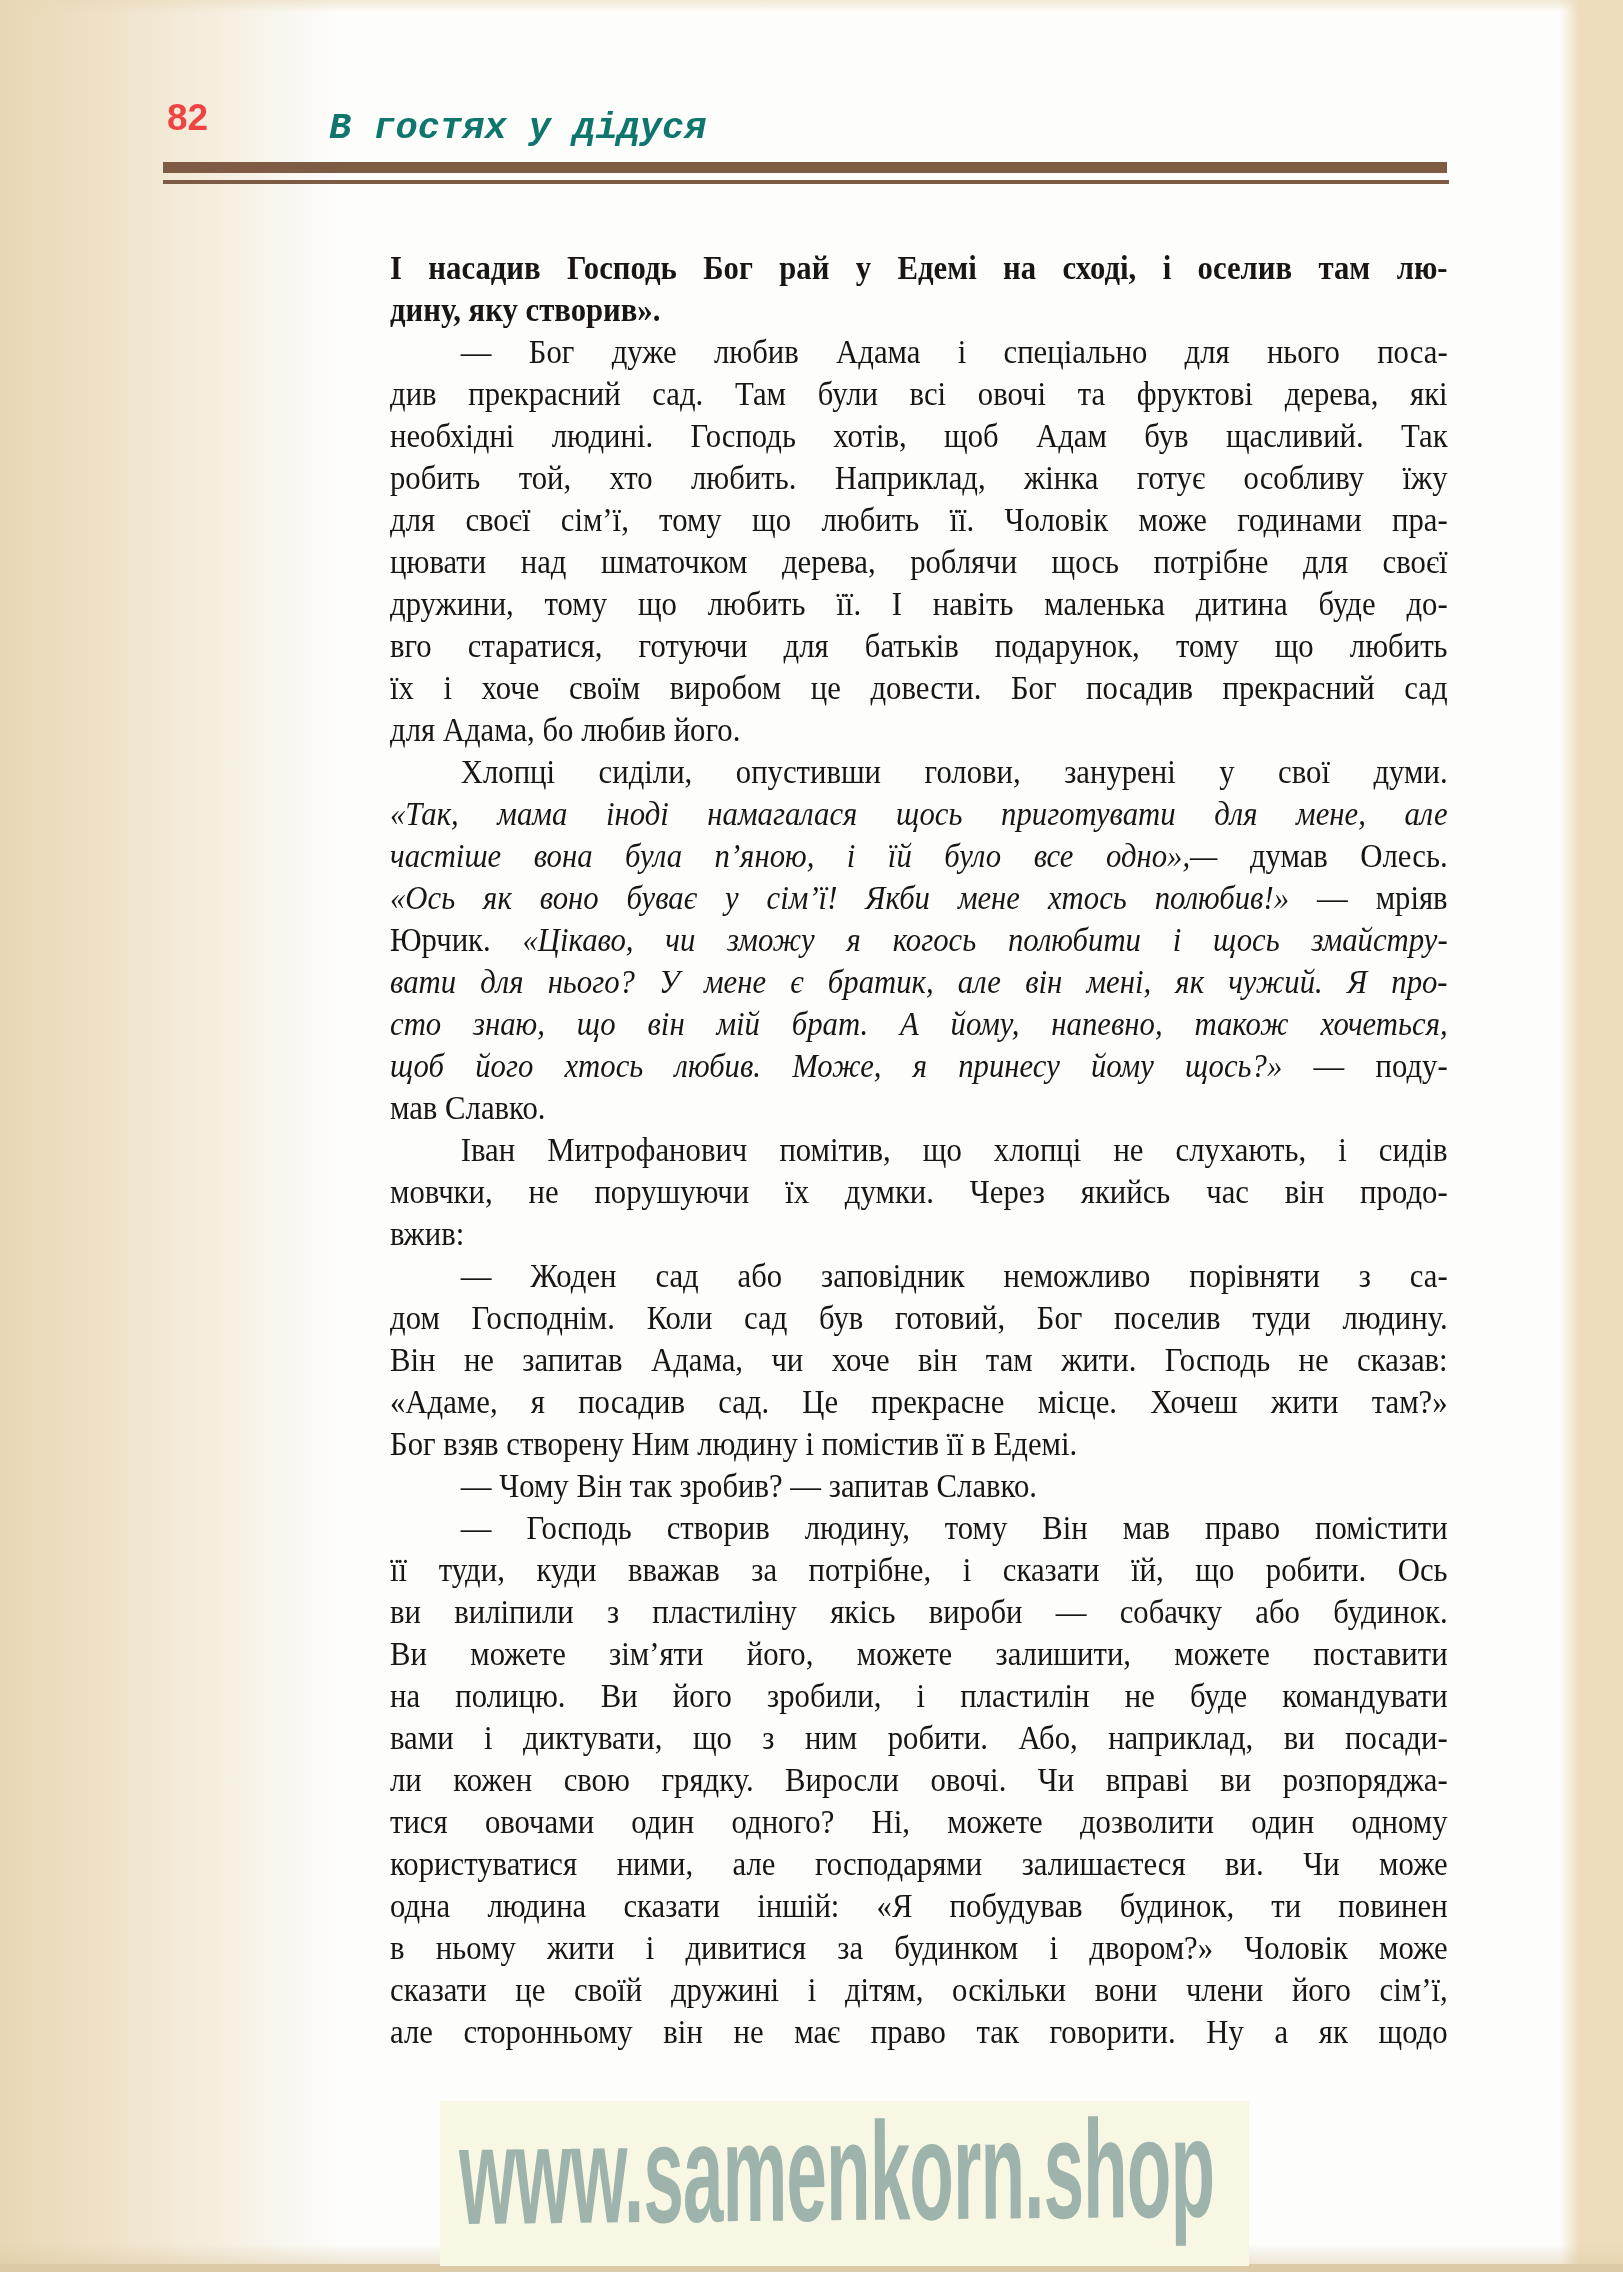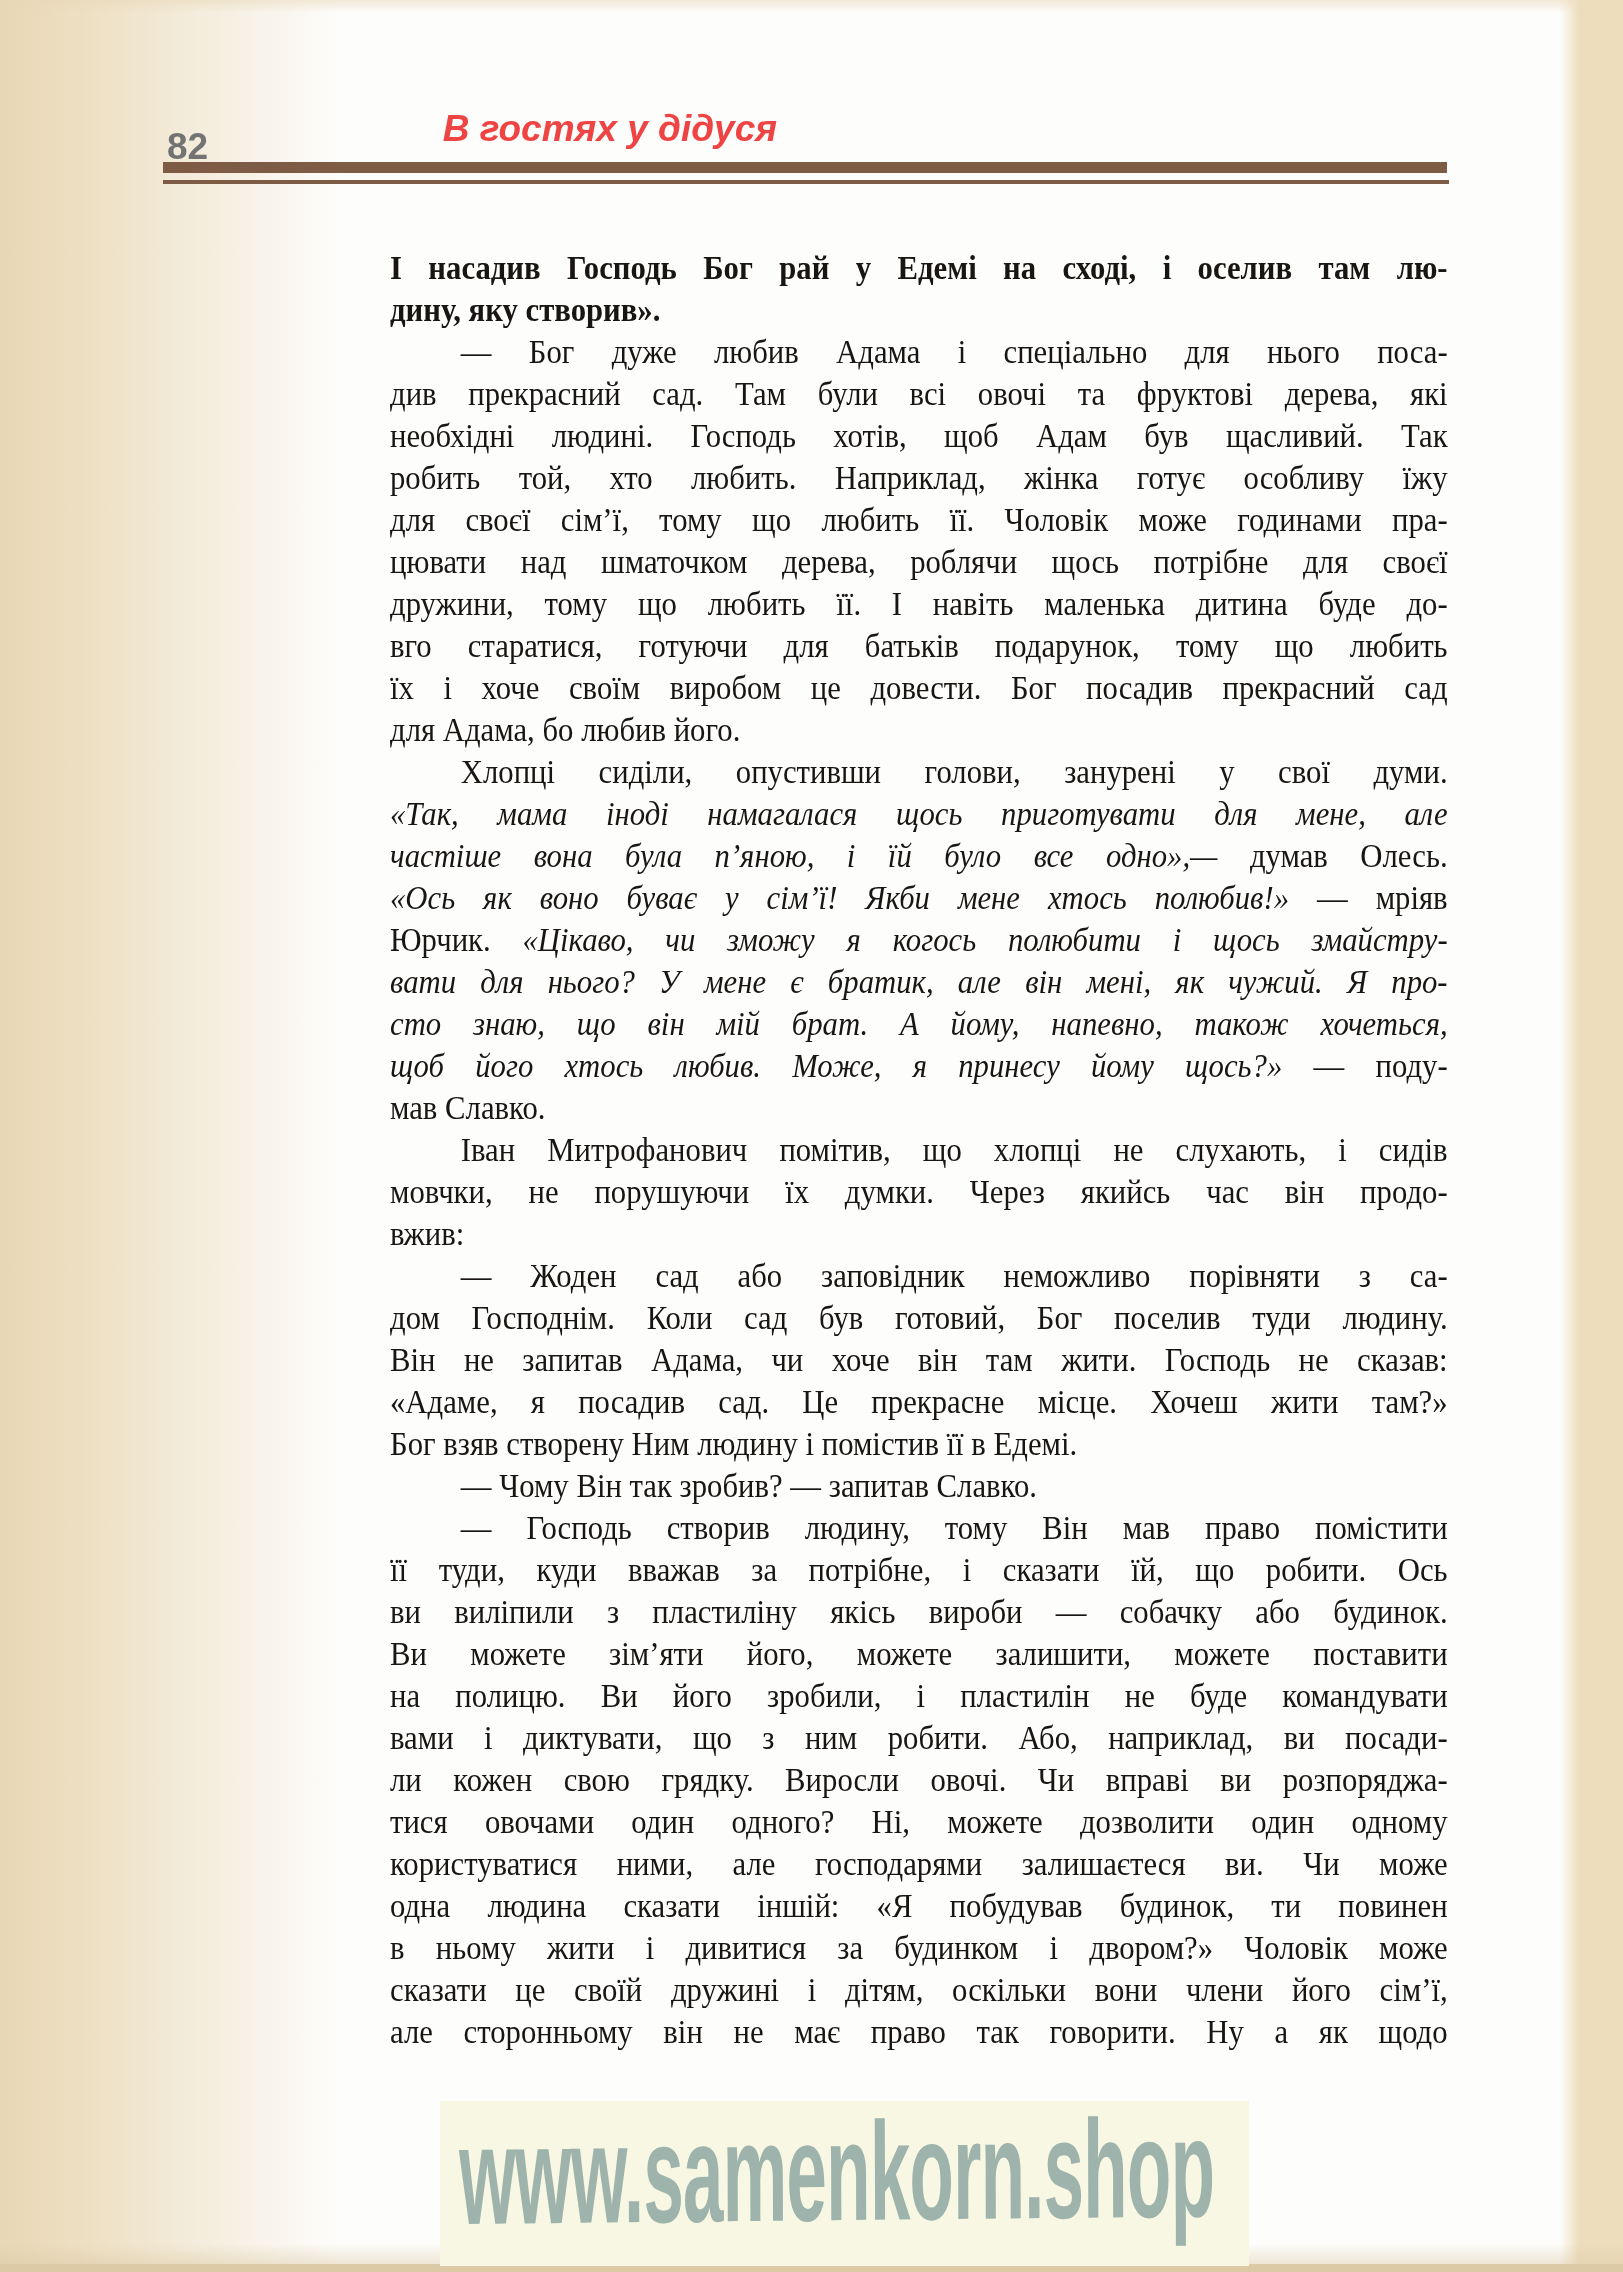--- a/index.html
+++ b/index.html
@@ -36,31 +36,31 @@
     background:linear-gradient(to top,rgba(220,201,165,.45),rgba(220,201,165,0));
     pointer-events:none;
   }
   
   .watermark-bg{
     position:absolute;left:440px;top:2101px;width:809px;height:165px;
     background:#f7f7e3;
   }
   
   .pagenum{
-    position:absolute;left:167px;top:128px;
+    position:absolute;left:167px;top:99px;
     font-family:"Liberation Sans", sans-serif;
     font-weight:700;font-size:37px;line-height:1;
-    color:#737373;
+    color:#ef4444;
   }
   .headertitle{
     position:absolute;left:329px;top:110px;width:448px;
-    text-align:right;
-    font-family:Liberation Sans, sans-serif;
+    text-align:left;
+    font-family:Liberation Mono, monospace;
     font-style:italic;font-weight:700;font-size:37px;line-height:1;
-    color:#ef4444;
+    color:#0f766e;
   }
   .rule-thick{
     position:absolute;left:163px;top:162px;width:1284px;height:11px;
     background:#7d5b45;
   }
   .rule-thin{
     position:absolute;left:163px;top:180px;width:1286px;height:3.9px;
     background:#7d5b45;
   }
   

